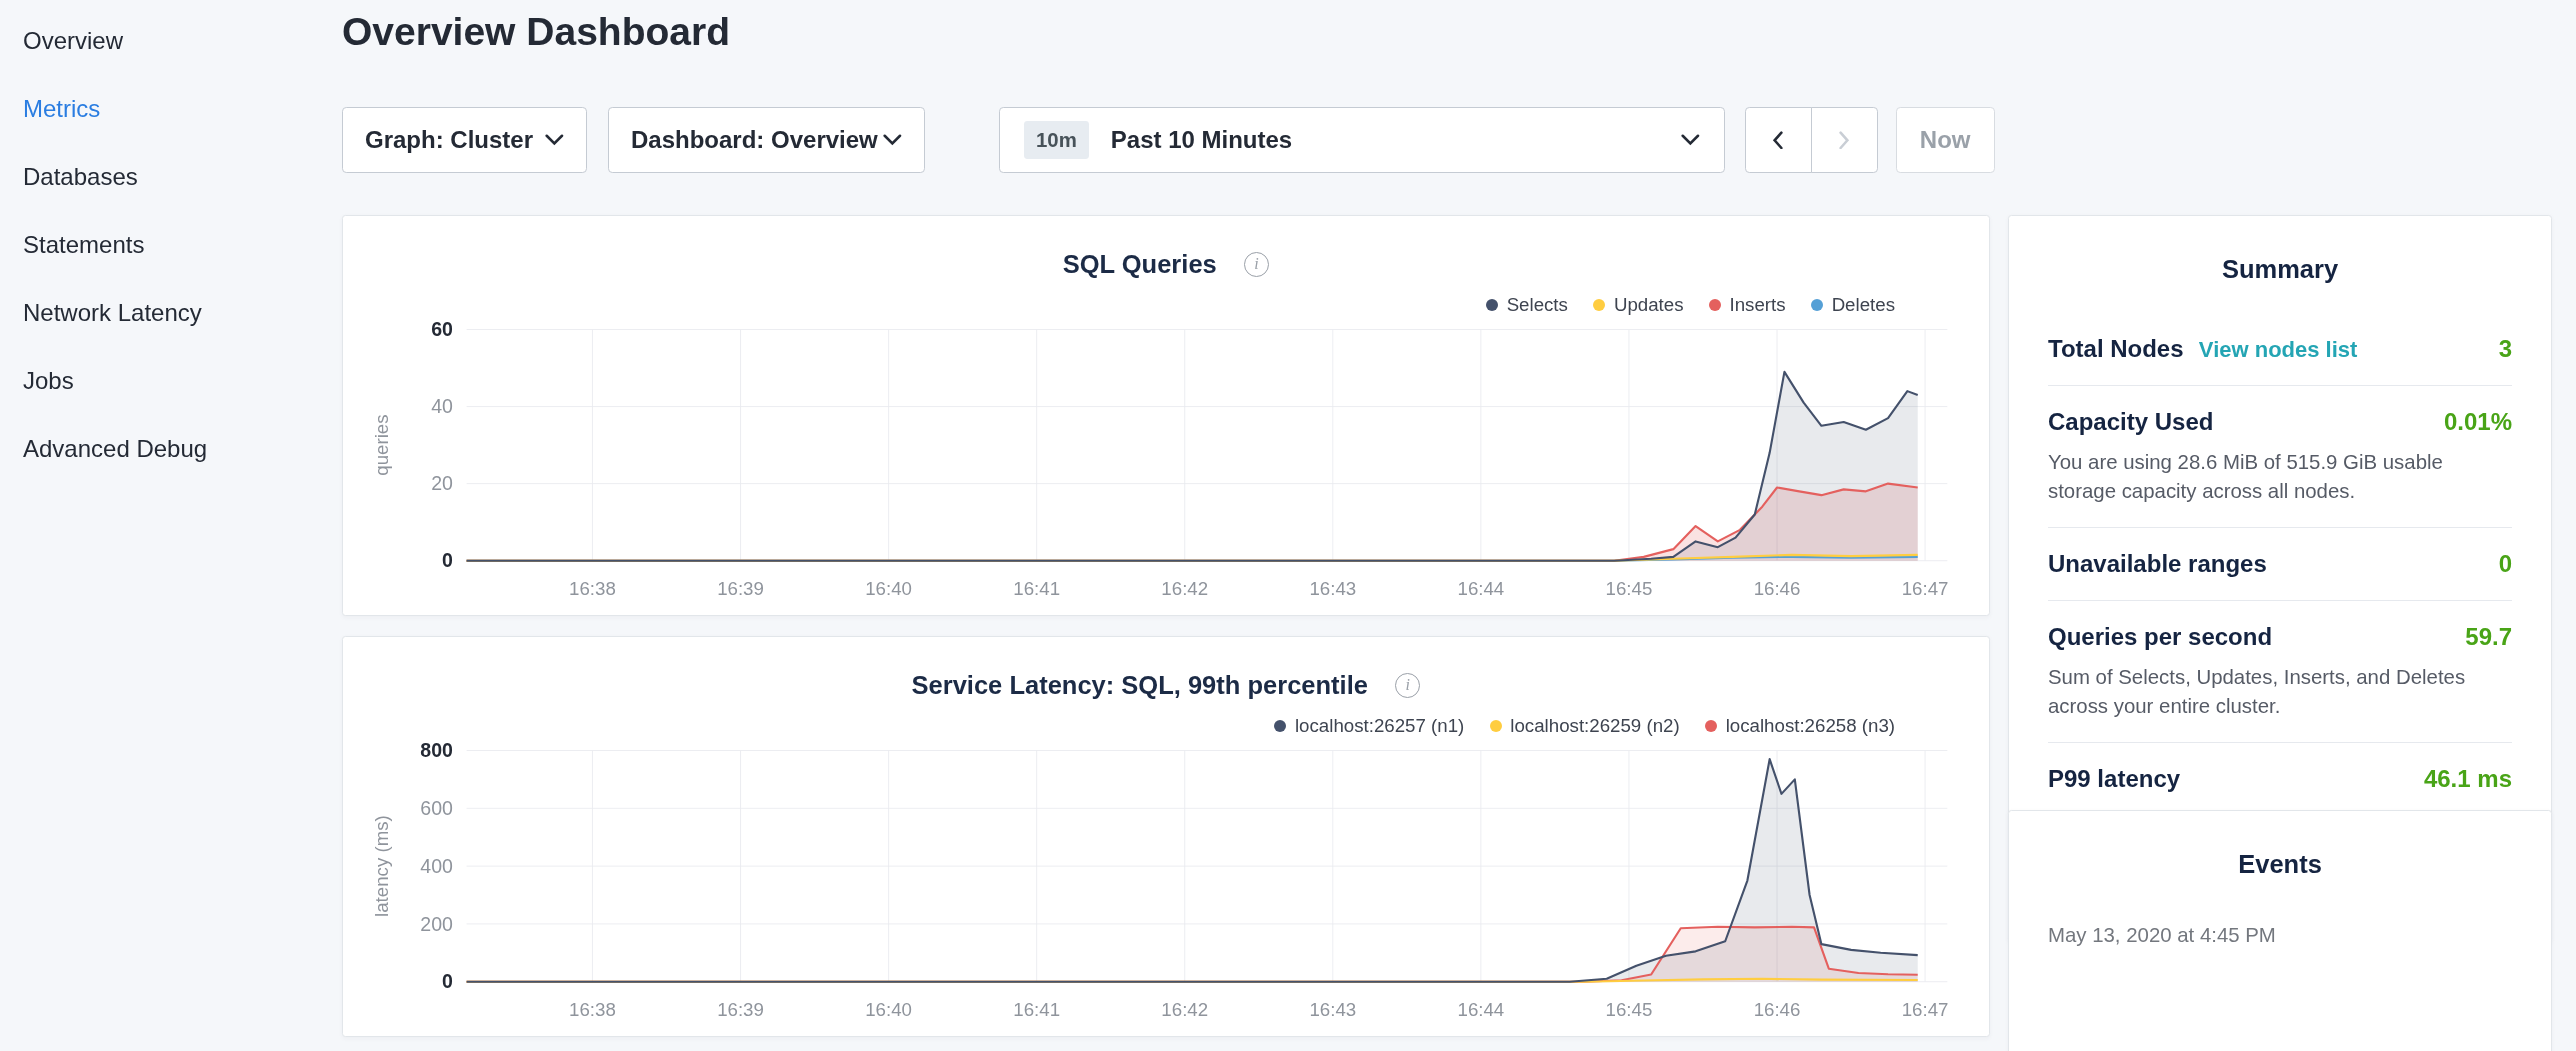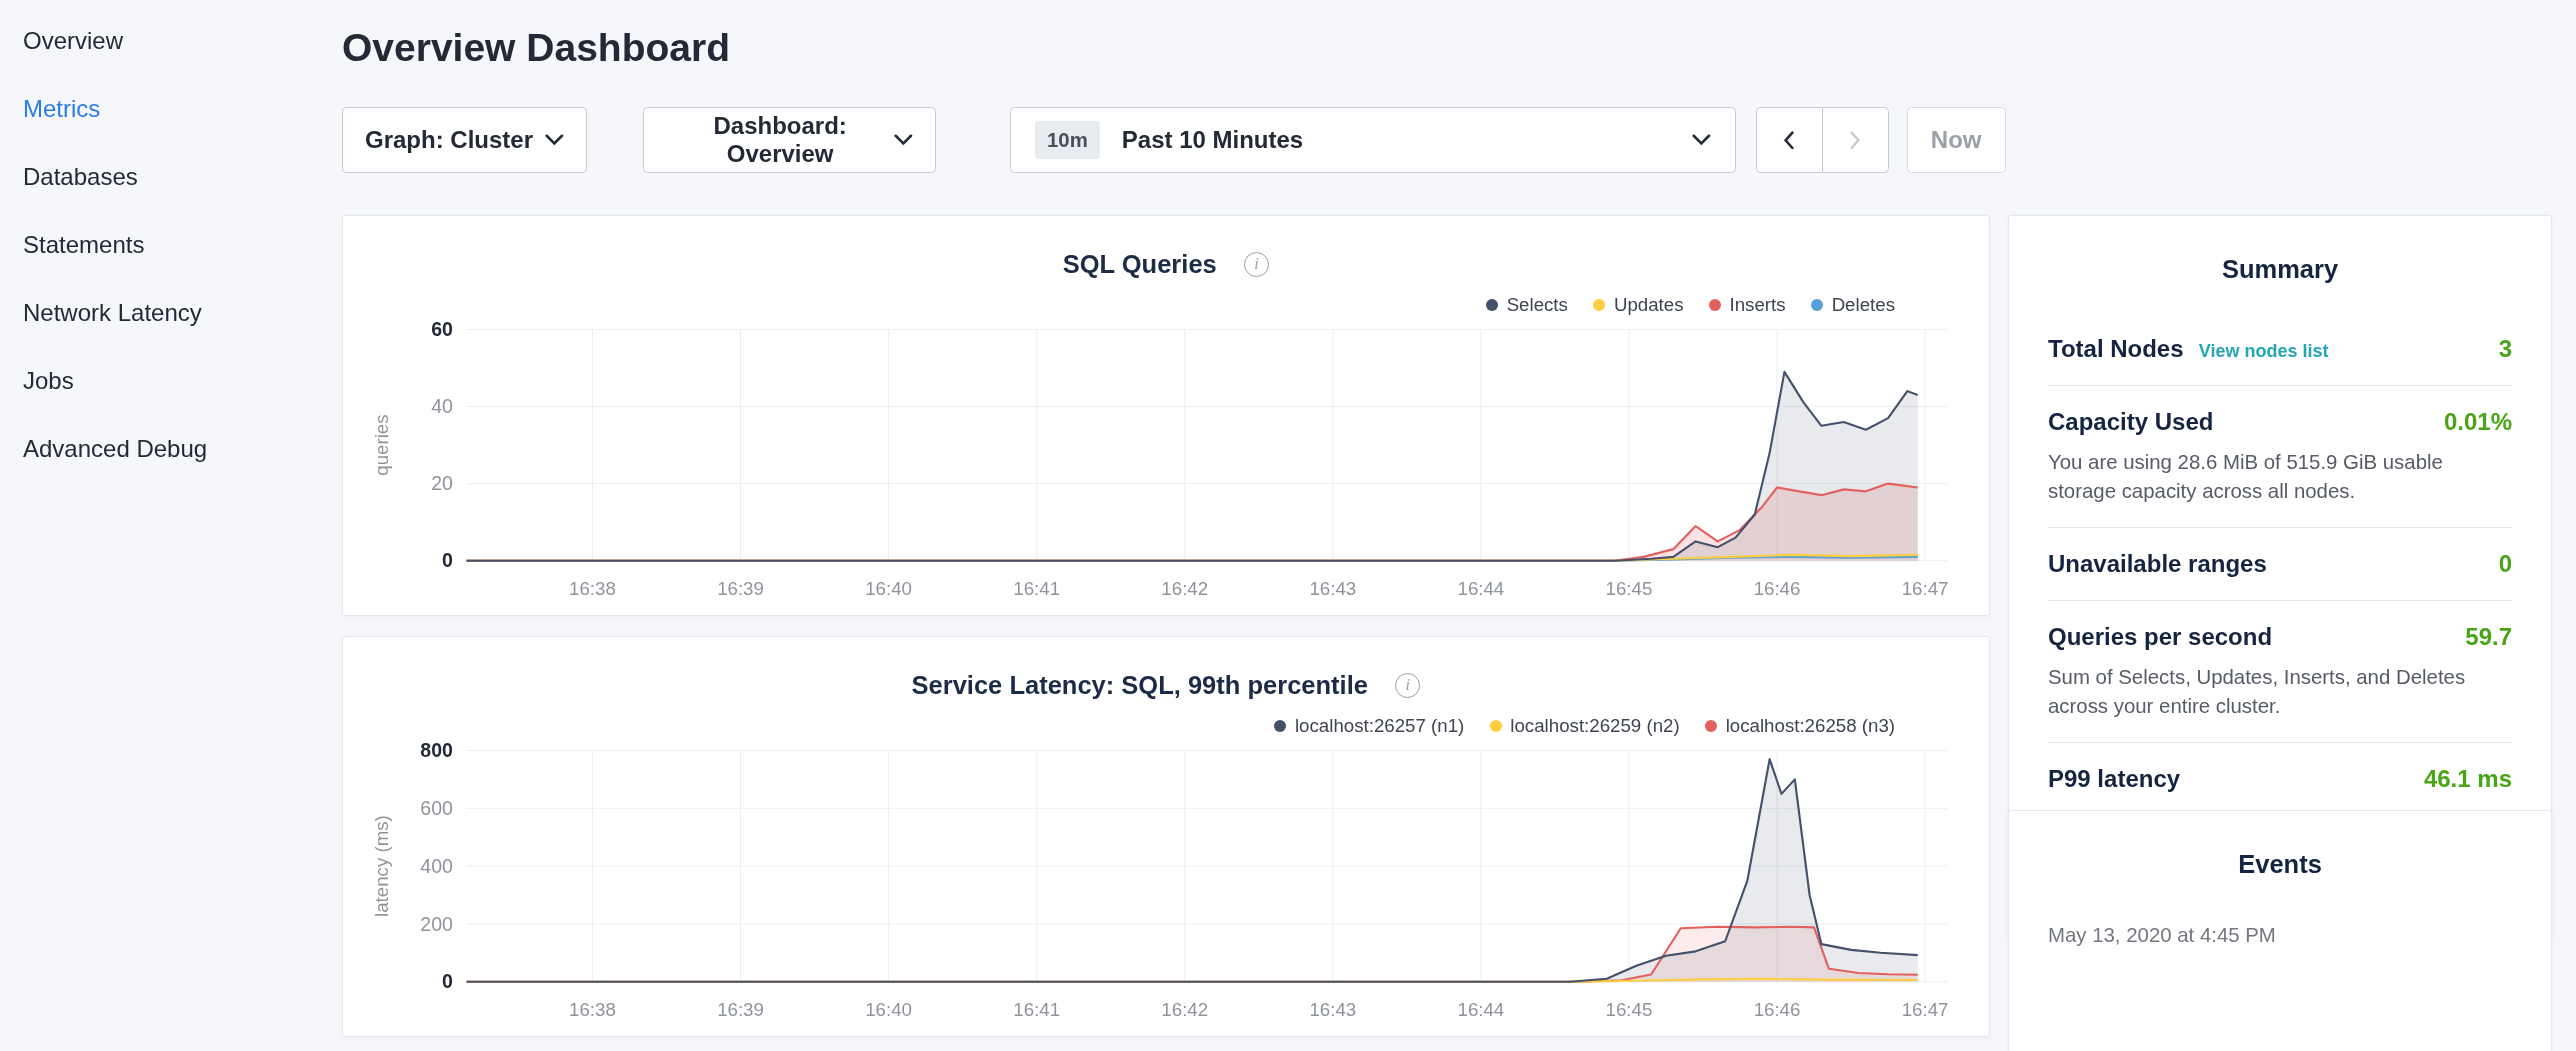--- a/index.html
+++ b/index.html
@@ -11,31 +11,31 @@
     position:relative;
     overflow:hidden;
   }
 
   
   .sidebar { position:absolute; left:0; top:0; width:323px; padding:6.8px 0 0 23px; }
   .nav-item { height:68px; display:flex; align-items:center; font-size:24px; color:#242a35; cursor:pointer; }
   .nav-item.active { color:#2a7de1; }
 
   
-  .page-title { position:absolute; left:342px; top:26px; font-size:39px; font-weight:bold; color:#242a35; }
+  .page-title { position:absolute; left:342px; top:10px; font-size:39px; font-weight:bold; color:#242a35; }
 
   
   .controls { position:absolute; left:342px; top:107px; display:flex; align-items:center; height:66px; }
   .btn {
     background:#fff; border:0.9px solid #c5cbd3; border-radius:4.3px; height:66px;
     display:flex; align-items:center; font-size:24px; font-weight:bold; color:#242a35; cursor:pointer;
   }
   .dropdown { justify-content:space-between; padding:0 22px; }
   #graph-dropdown { width:245px; }
-  #dashboard-dropdown { width:293px; margin-left:56px; }
+  #dashboard-dropdown { width:317px; margin-left:21px; }
   .time-select { width:726px; margin-left:74px; padding:0 24px; }
   .time-badge {
     background:#e7ecf1; border-radius:3.4px; padding:7.7px 12px;
     font-size:20.4px; font-weight:bold; color:#475259;
   }
   .time-label { margin-left:22px; }
   .spacer { flex:1; }
   .chev { color:#242a35; flex:0 0 auto; }
   .arrow-group { display:flex; margin-left:19.6px; }
   .arrow-btn { width:67px; height:66px; background:#fff; border:0.9px solid #c5cbd3;
@@ -65,21 +65,21 @@
   .legend-dot { width:12px; height:12px; border-radius:50%; flex:0 0 auto; }
   .chart-svg { position:absolute; left:0; top:105px; }
 
   
   .panel-title { text-align:center; font-size:25.5px; font-weight:bold; color:#152441; margin-top:39px; }
   .sum-rows { padding:0 39px; margin-top:29px; }
   .sum-row { padding:22px 0; border-bottom:0.9px solid #e6e9ee; }
   .sum-row:last-child { border-bottom:none; }
   .sum-head { display:flex; align-items:baseline; }
   .sum-label { font-size:24px; font-weight:bold; color:#152441; }
-  .sum-link { font-size:18px; color:#24a5b4; margin-left:15.3px; font-weight:bold; text-decoration:none; cursor:pointer;text-align:center; }
+  .sum-link { font-size:22px; color:#24a5b4; margin-left:15.3px; font-weight:bold; text-decoration:none; cursor:pointer;text-align:center; }
   .sum-value { margin-left:auto; font-size:24px; font-weight:bold; color:#49a417; }
   .sum-desc { margin-top:12px; font-size:20.4px; color:#565b66; line-height:1.4; max-width:459px; }
 
   
   .events-list { padding:0 39px; margin-top:31px; }
   .event-item { padding:5.1px 0; }
   .event-text { font-size:24px; color:#242e42; line-height:1.45; max-width:425px; }
   .event-time { margin-top:8.5px; font-size:20.4px; color:#73777e; }
 </style>
 </head>

